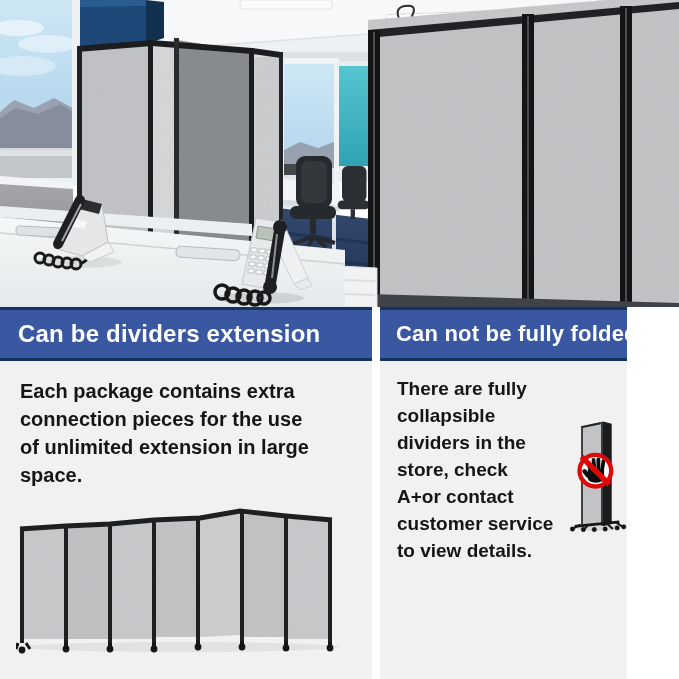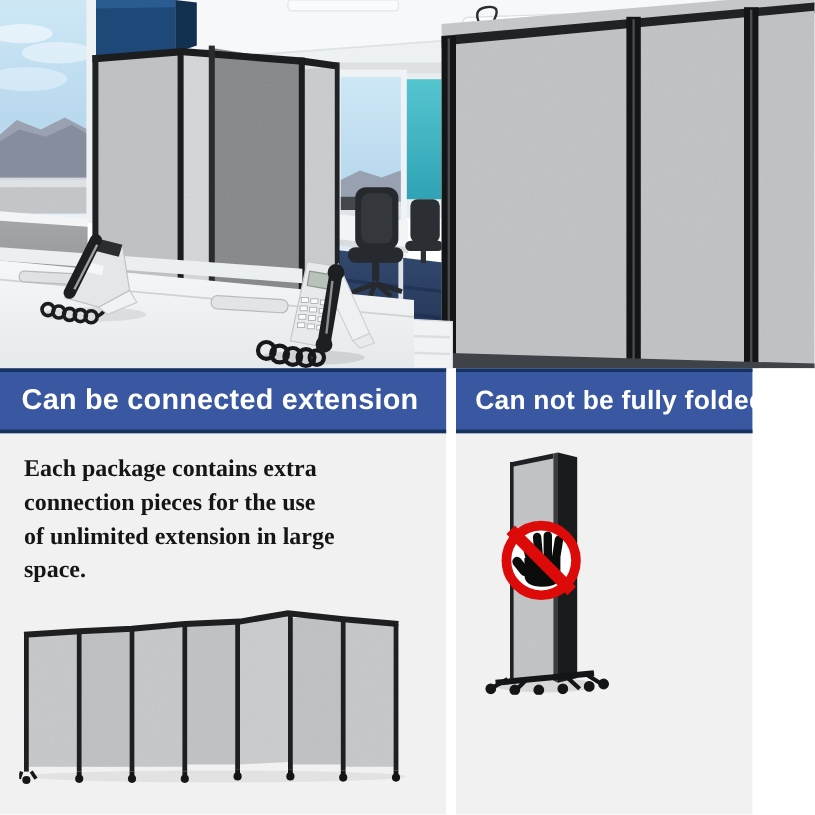--- a/index.html
+++ b/index.html
@@ -10,21 +10,21 @@
   .cards{position:absolute;top:307px;left:0;width:679px;height:372px;display:flex;background:#ffffff;}
   .card{background:#f1f1f2;display:flex;flex-direction:column;}
   .card-left{width:372px;}
   .gutter{width:8px;background:#ffffff;}
   .card-right{width:247px;}
   .banner{background:#3a57a2;border-top:3px solid #16335f;border-bottom:3px solid #16335f;
           color:#ffffff;font-weight:700;white-space:nowrap;overflow:visible;}
   .banner-left{font-size:24px;line-height:33px;padding:7px 0 8px 18px;letter-spacing:0.2px;}
   .banner-right{font-size:22px;line-height:33px;padding:7px 0 8px 16px;letter-spacing:0.2px;}
   .body-text{color:#151515;font-weight:700;white-space:pre-line;margin:0;}
-  .body-left{font-size:20px;line-height:28px;margin:16px 10px 0 20px;font-family:Liberation Serif, serif;}
+  .body-left{font-size:20px;line-height:28px;margin:16px 10px 0 20px;}
   .body-r1{font-size:19px;line-height:27px;margin:16px 6px 0 17px;}
   .body-r2{font-size:19px;line-height:27px;margin:0;width:168px;flex:0 0 auto;}
   .fold-row{display:flex;margin:14px 0 0 17px;align-items:flex-start;}
   .divider-illu{margin:16px 0 0 16px;}
   .folded-illu{margin:-4px 0 0 2px;}
 </style>
 </head>
 <body>
 
 <div class="canvas">
@@ -215,21 +215,21 @@
           <circle cx="64" cy="81" r="7" fill="#1d1f22"></circle>
         <line x1="71" y1="28" x2="66" y2="72" stroke="#8d9295" stroke-width="2"></line>
       </g>
     </svg>
   </div>
 
   <div class="cards">
 
     <div class="card card-left">
       <div class="banner banner-left">
-        <span>Can be connected extension</span>
+        <span>Can be dividers extension</span>
       </div>
       <p class="body-text body-left">Each package contains extra
 connection pieces for the use
 of unlimited extension in large
 space.</p>
 
       <svg class="divider-illu" width="330" height="150" viewBox="0 0 330 150" xmlns="http://www.w3.org/2000/svg" role="img">
         <defs>
           <filter id="nz2" x="0%" y="0%" width="100%" height="100%">
             <feTurbulence type="fractalNoise" baseFrequency="0.8" numOctaves="2" stitchTiles="stitch"></feTurbulence>
@@ -293,20 +293,27 @@
     </div>
 
     <div class="gutter"></div>
 
     <div class="card card-right">
       <div class="banner banner-right">
         <span>Can not be fully folded</span>
       </div>
 
       <div class="fold-row">
+        <p class="body-text body-r2">There are fully
+collapsible
+dividers in the
+store, check
+A+or contact
+customer service
+to view details.</p>
 
         <svg class="folded-illu" width="110" height="208" viewBox="0 0 110 208" xmlns="http://www.w3.org/2000/svg" role="img">
           <defs>
             <filter id="nz3" x="0%" y="0%" width="100%" height="100%">
               <feTurbulence type="fractalNoise" baseFrequency="0.85" numOctaves="2" stitchTiles="stitch"></feTurbulence>
               <feColorMatrix type="matrix" values="0 0 0 0 0.42  0 0 0 0 0.42  0 0 0 0 0.44  0 0 0 0.6 0"></feColorMatrix>
               <feComposite operator="in" in2="SourceAlpha"></feComposite>
             </filter>
           </defs>
           <g>

